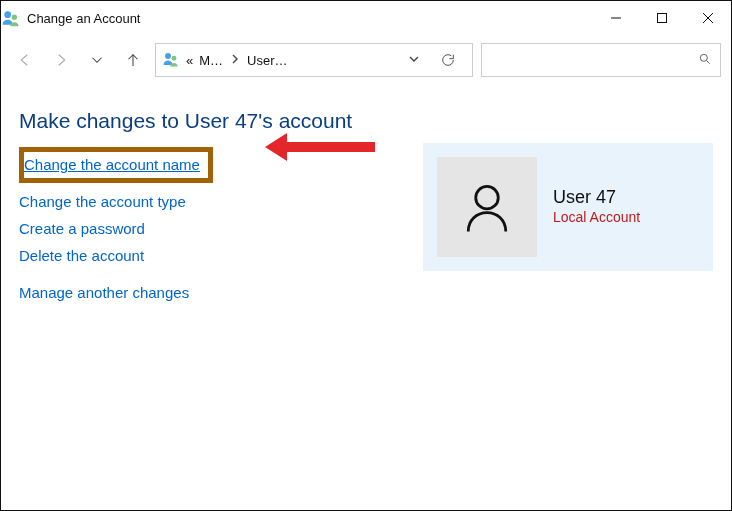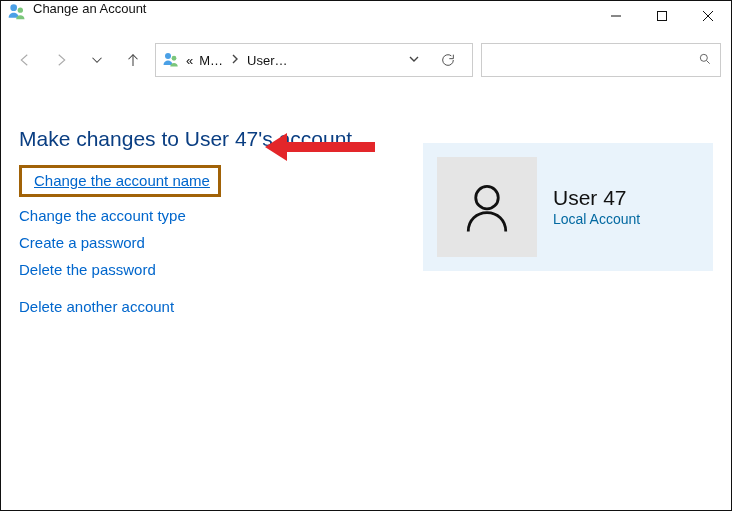--- a/index.html
+++ b/index.html
@@ -14,22 +14,22 @@
     width: 732px;
     height: 511px;
     border: 1px solid #111;
     display: flex;
     flex-direction: column;
     overflow: hidden;
   }
   
   .titlebar {
     display: flex;
+    align-items: center;
     height: 34px;
-    padding-left: 6px;
   }
   .titlebar .app-icon { width: 20px; height: 20px; margin-right: 6px; position: relative; }
   .titlebar .title { font-size: 13px; }
   .winctl { margin-left: auto; display: flex; }
   .winctl .btn { width: 46px; height: 30px; display:flex; align-items:center; justify-content:center; }
   .winctl svg { width:12px; height:12px; stroke:#111; stroke-width:1; fill:none; }
 
   
   .navrow {
     display:flex;
@@ -73,34 +73,34 @@
     flex:1;
     padding: 20px 18px 10px 18px;
     display:flex;
     align-items:flex-start;
   }
   .left { flex:1; }
   h1.heading {
     font-size: 21px;
     font-weight: 400;
     color: #0a3e82;
-    margin: 24px 0 14px 0;
+    margin: 6px 0 14px 0;
   }
   .links { display:flex; flex-direction:column; gap:10px; align-items:flex-start; }
   .links a {
     color: #0066cc;
     font-size: 15px;
     text-decoration: none;
     cursor: pointer;
   }
   .links a.primary { text-decoration: underline; }
   .links .group2 { margin-top: 10px; }
   .redbox {
-    border: 3px solid #a16207;
-    padding: 4px 8px 5px 12px;
+    border: 5px solid #a16207;
+    padding: 4px 8px 5px 0;
     display:inline-block;
   }
 
   
   .arrow {
     position:absolute;
     left: 264px;
     top: 50px;
     width: 110px;
     height: 28px;
@@ -125,22 +125,22 @@
     gap:16px;
     margin-left: 10px;
     margin-top: 40px;
   }
   .avatar {
     width: 100px; height: 100px;
     background:#e5e5e5;
     display:flex; align-items:center; justify-content:center;
   }
   .avatar svg { width:60px; height:60px; stroke:#111; fill:none; stroke-width:3; }
-  .userinfo .uname { font-size:21px; }
-  .userinfo .uline { font-size:14px; color:#0369a1; line-height:1.35; }
+  .userinfo .uname { font-size:18px; }
+  .userinfo .uline { font-size:14px; color:#b91c1c; line-height:1.35; }
 
   
   .app-icon svg { width:20px; height:20px; }
 </style>
 </head>
 <body>
 
 <div class="window">
 
   <div class="titlebar">
@@ -240,22 +240,22 @@
 
   <div class="content">
     <div class="left">
       <h1 class="heading">Make changes to User 47's account</h1>
       <div class="links">
         <span class="redbox">
           <a class="primary">Change the account name</a>
         </span>
         <a>Change the account type</a>
         <a>Create a password</a>
-        <a>Delete the password</a>
-        <a class="group2">Delete another account</a>
+        <a>Delete the account</a>
+        <a class="group2">Manage another changes</a>
       </div>
     </div>
 
     <div class="arrow">
       <div class="head"></div>
       <div class="shaft"></div>
     </div>
 
     <div class="card">
       <div class="avatar">

